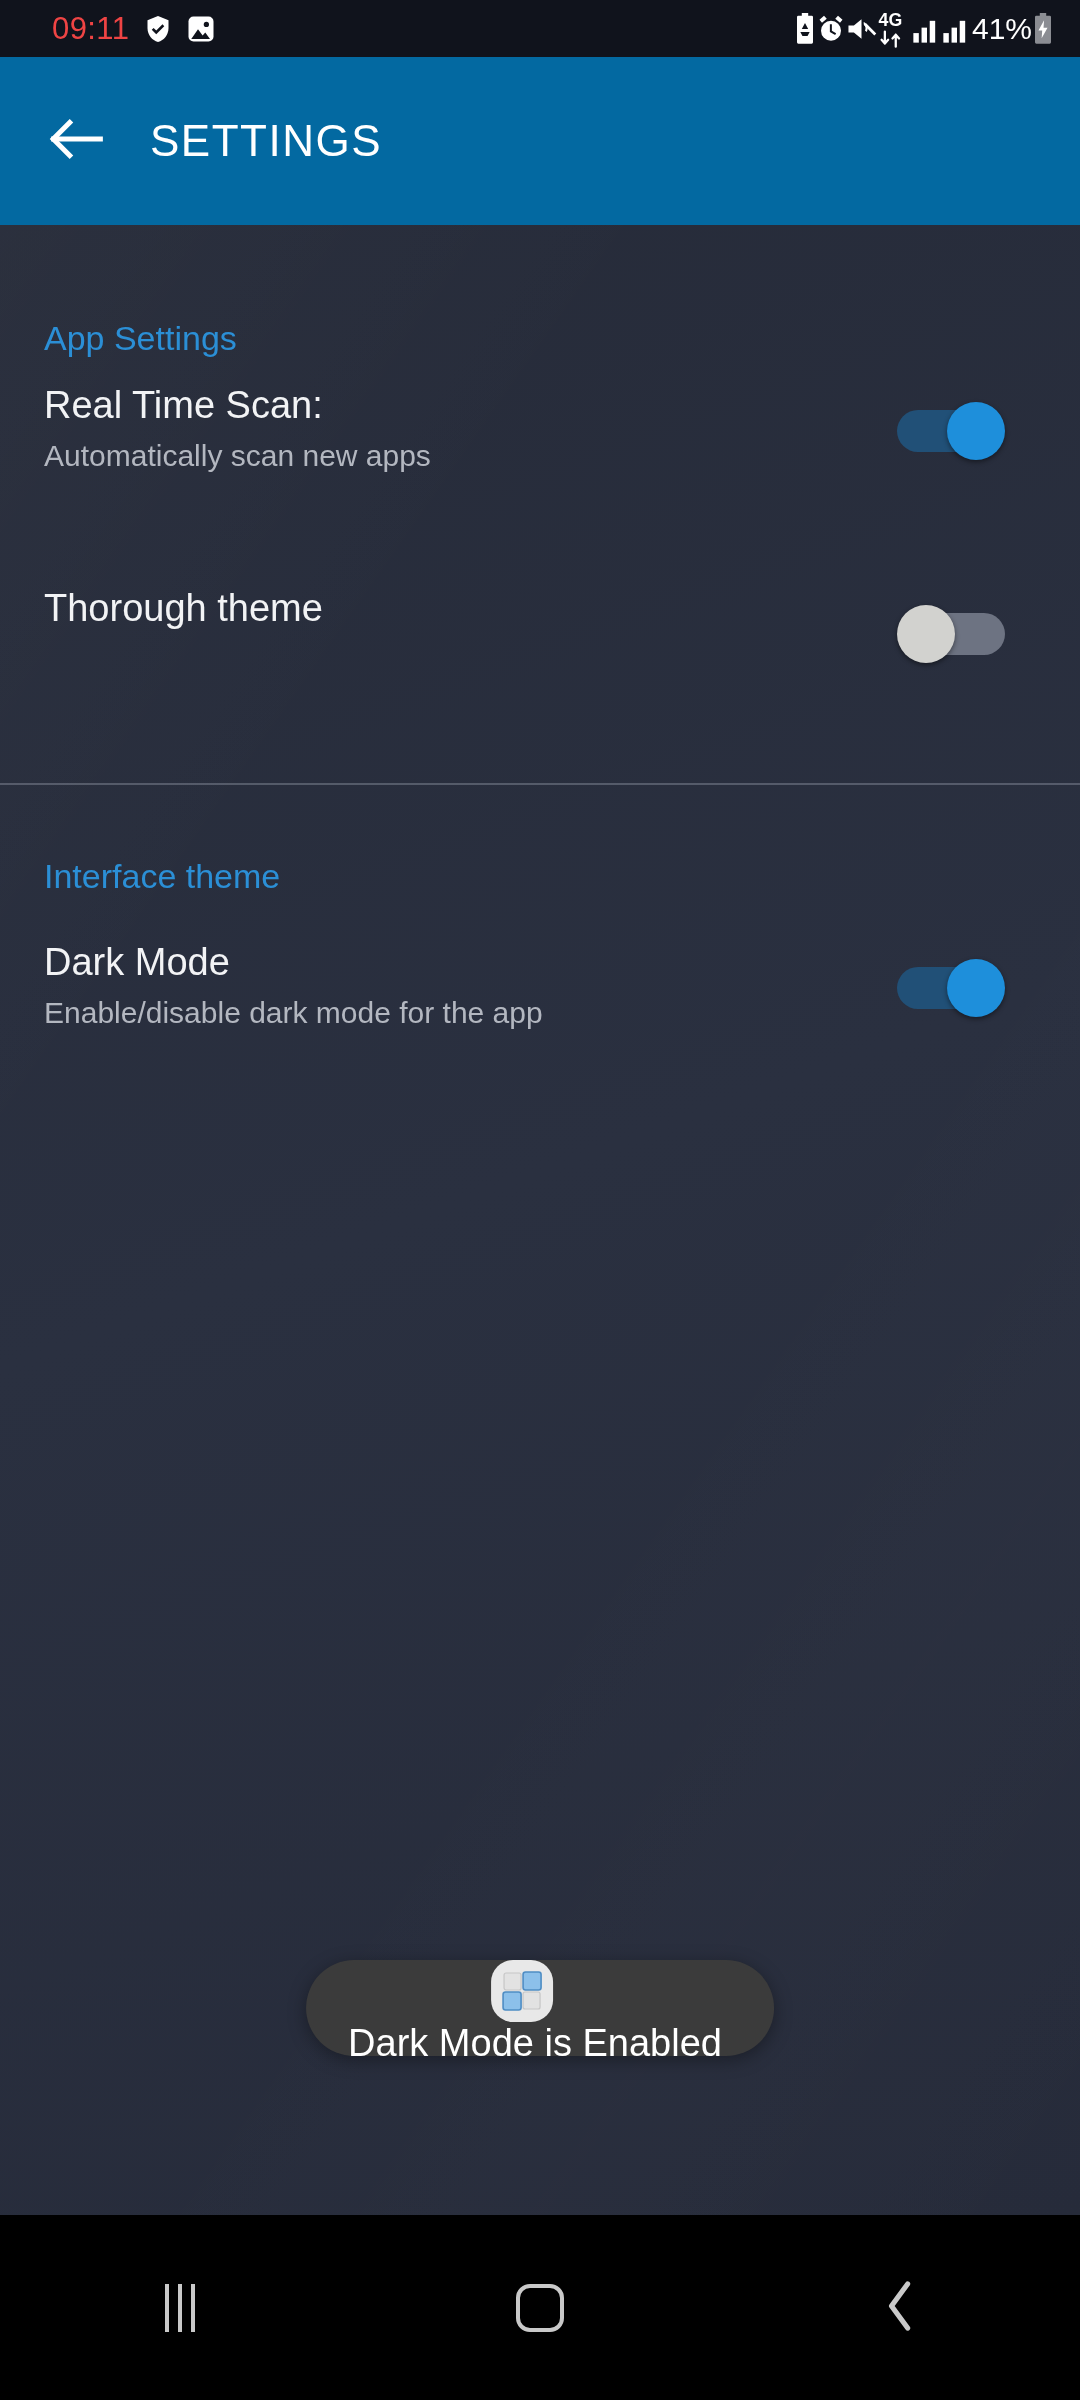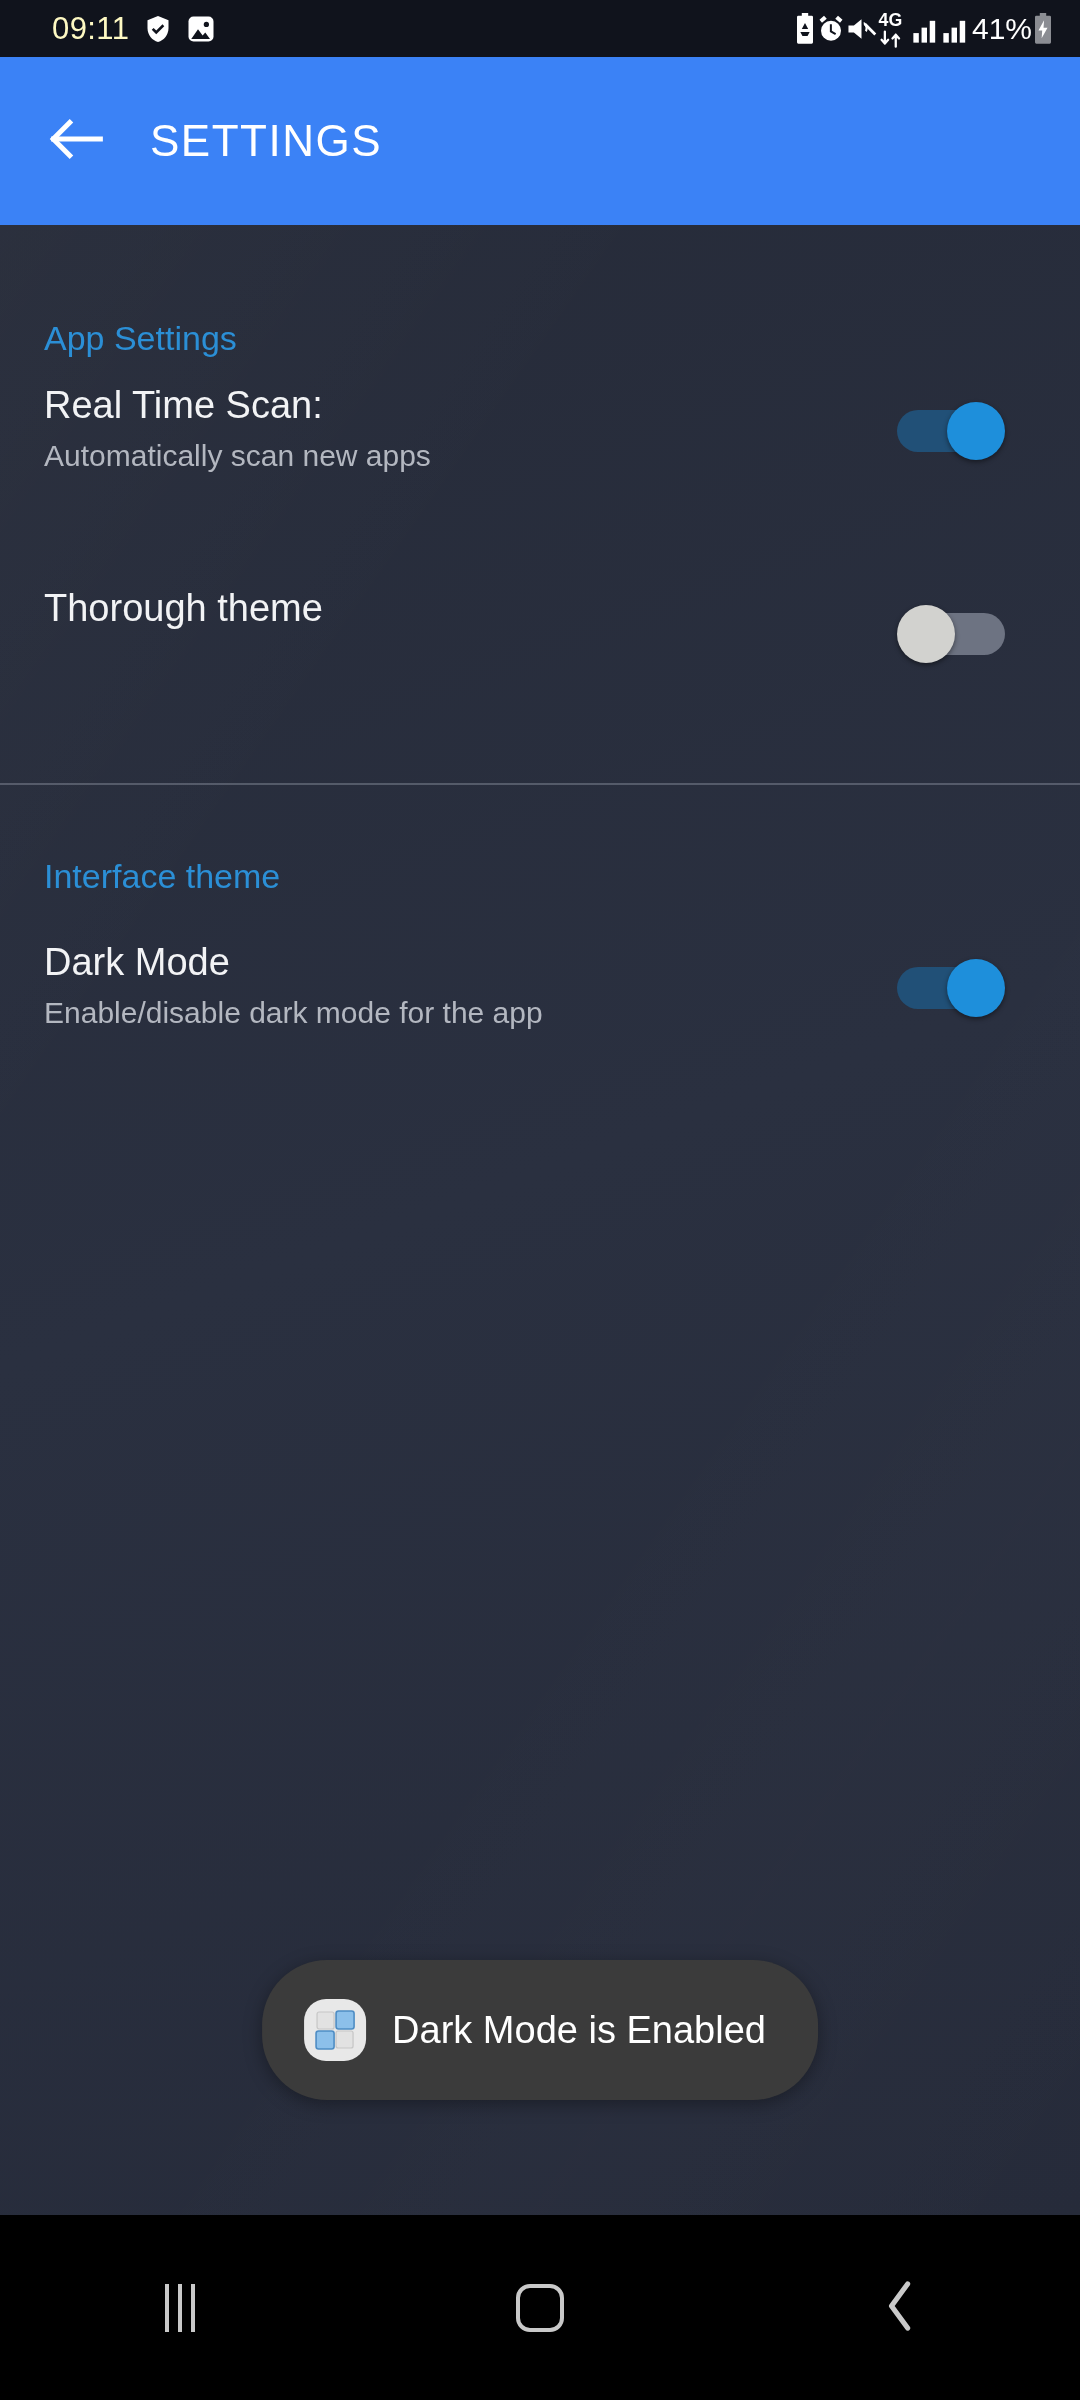--- a/index.html
+++ b/index.html
@@ -22,31 +22,31 @@
   #status-bar {
     position:absolute; top:0; left:0;
     width:1080px; height:57px;
     background:#10131c;
     display:flex; align-items:center;
     padding:0 26px 0 52px;
   }
   #status-left { display:flex; align-items:center; gap:14px; }
   #status-right { margin-left:auto; display:flex; align-items:center; gap:0; }
   .clock {
-    color:#fef9c3; font-size:31px; letter-spacing:0.4px;
+    color:#ef4444; font-size:31px; letter-spacing:0.4px;
     font-family:"Liberation Sans", sans-serif;
   }
   .sb-icon { display:flex; align-items:center; justify-content:center; }
   .batt-pct { color:#fff; font-size:30px; letter-spacing:0px; }
 
   
   #toolbar {
     position:absolute; top:57px; left:0;
     width:1080px; height:168px;
-    background:#3b82f6;
+    background:#0369a1;
     display:flex; align-items:center;
   }
   #back-button {
     width:110px; height:110px; margin-left:22px;
     display:flex; align-items:center; justify-content:center;
     cursor:pointer;
   }
   #toolbar-title {
     color:#ffffff;
     font-size:44px;
@@ -132,26 +132,27 @@
     position:absolute; top:558px; left:0;
     width:1080px; height:2px;
     background:rgba(190,196,210,0.30);
   }
 
   
   #toast {
     position:absolute;
     top:1960px; left:50%;
     transform:translateX(-50%);
-    height:140px;
+    height:96px;
     background:#3b3b3b;
     border-radius:65px;
     display:flex; align-items:center;
     padding:0 52px 0 42px;
     box-shadow:0 4px 18px rgba(0,0,0,0.35);
+    flex-direction:column;
   }
   #toast-app-icon {
     width:62px; height:62px;
     background:#e8e8e8;
     border-radius:22px;
     margin-right:26px;
     display:flex; align-items:center; justify-content:center;
     flex:0 0 62px;
   }
   #toast-message {

